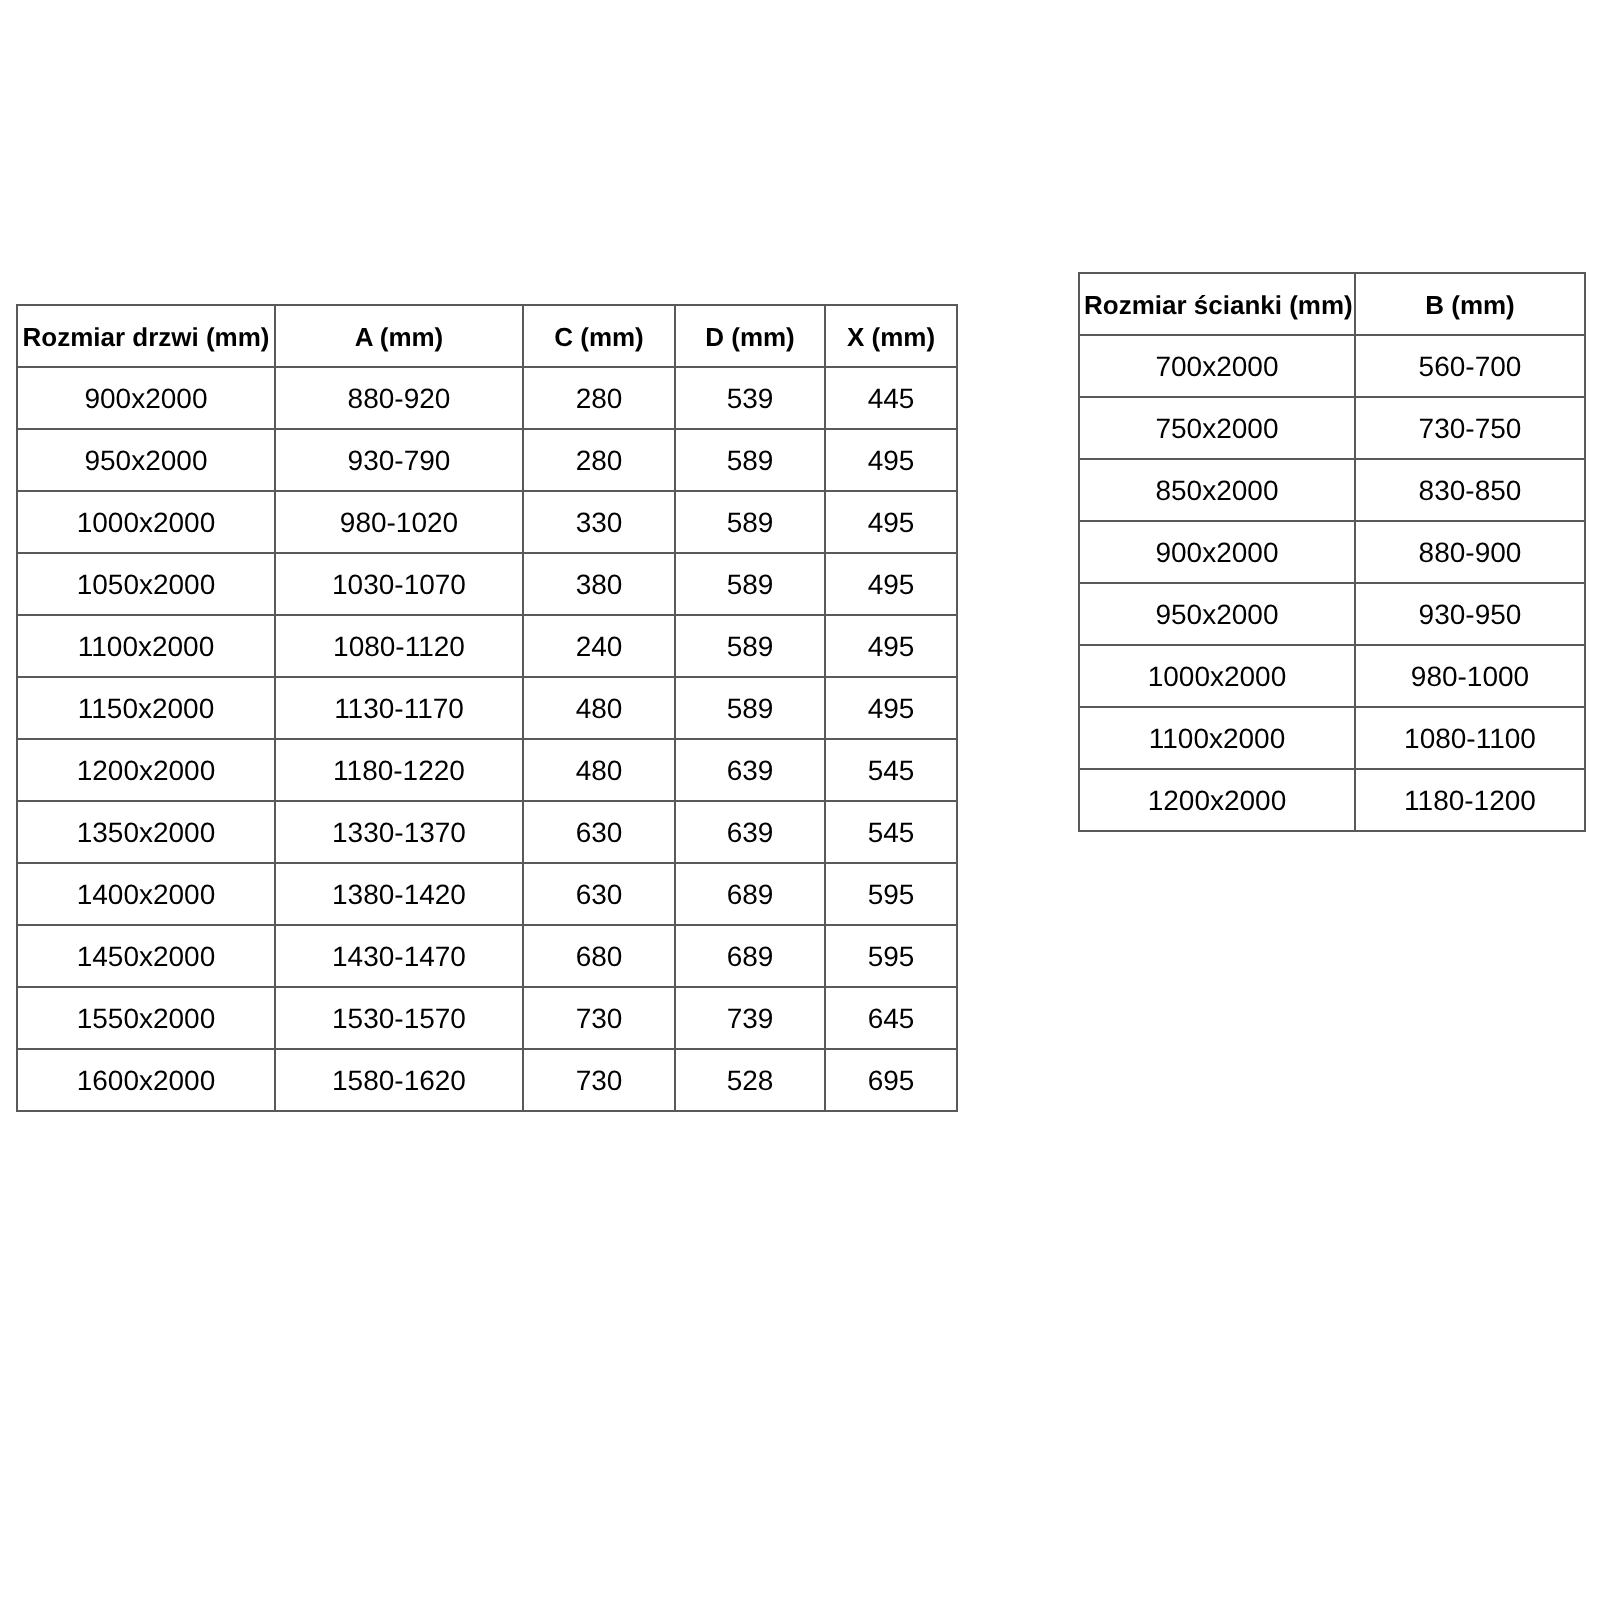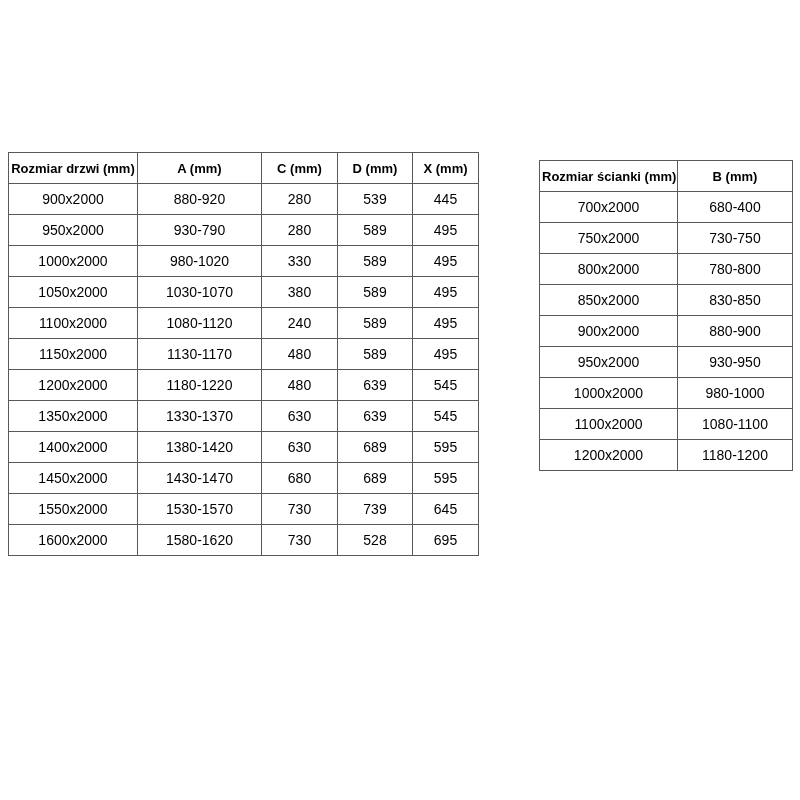--- a/index.html
+++ b/index.html
@@ -15,21 +15,21 @@
     background: #ffffff;
     overflow: hidden;
   }
   table.spec-table {
     position: absolute;
     border-collapse: collapse;
     table-layout: fixed;
     background: #ffffff;
   }
   table.spec-table.left  { left: 8px;   top: 152px; width: 470px; }
-  table.spec-table.right { left: 539px; top: 160px; width: 253px; }
+  table.spec-table.right { left: 539px; top: 136px; width: 253px; }
   table.spec-table th,
   table.spec-table td {
     border: 1px solid #595959;
     height: 30px;
     padding: 0 2px;
     text-align: center;
     vertical-align: middle;
     color: #000000;
     white-space: nowrap;
     overflow: hidden;
@@ -158,29 +158,25 @@
       </colgroup>
       <thead>
         <tr>
           <th>Rozmiar ścianki (mm)</th>
           <th>B (mm)</th>
         </tr>
       </thead>
       <tbody>
         <tr>
           <td>700x2000</td>
-          <td>680-400</td>
+          <td>560-700</td>
         </tr>
         <tr>
           <td>750x2000</td>
           <td>730-750</td>
-        </tr>
-        <tr>
-          <td>800x2000</td>
-          <td>780-800</td>
         </tr>
         <tr>
           <td>850x2000</td>
           <td>830-850</td>
         </tr>
         <tr>
           <td>900x2000</td>
           <td>880-900</td>
         </tr>
         <tr>

